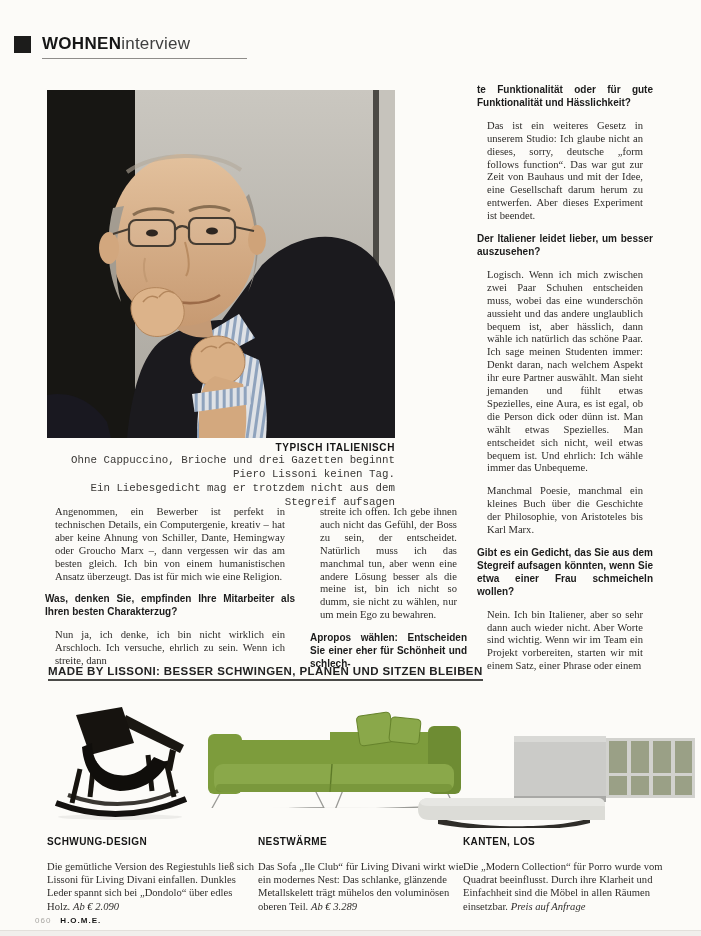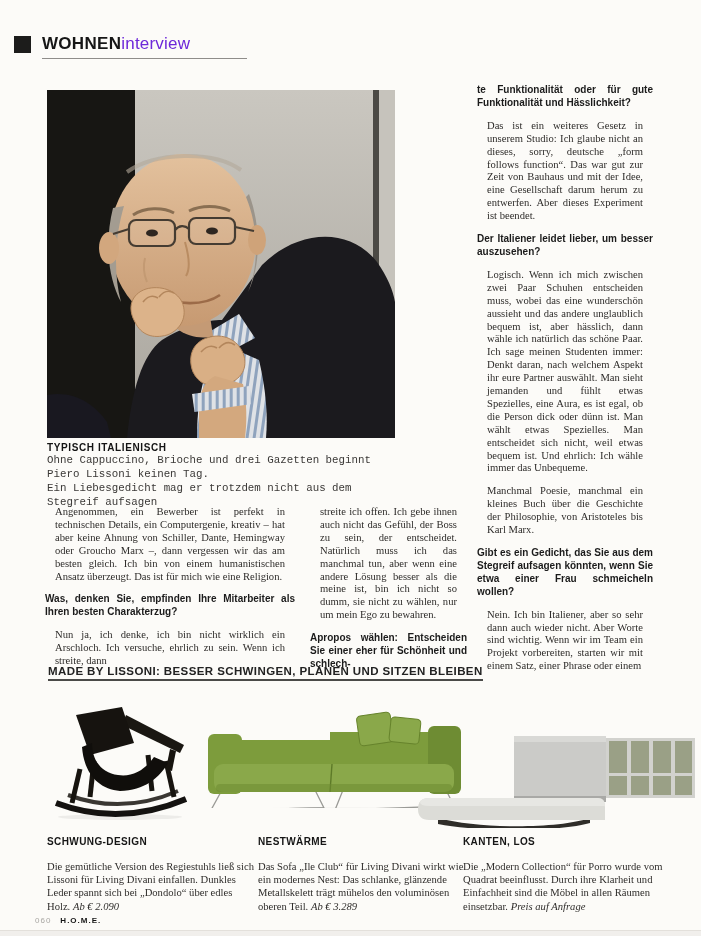--- a/index.html
+++ b/index.html
@@ -3,28 +3,28 @@
 <meta charset="utf-8">
 <style>
   html,body{margin:0;padding:0;}
   body{background:#e8e6e2;font-family:"Liberation Sans",sans-serif;}
   .page{position:relative;width:701px;height:936px;background:#fcfbf8;overflow:hidden;margin:0 auto;}
 
   
   .hdr-square{position:absolute;left:14px;top:36px;width:17px;height:17px;background:#1c1c1b;}
   .wordmark{position:absolute;left:42px;top:34px;font-size:17px;line-height:20px;white-space:nowrap;}
   .wordmark .b{font-weight:700;color:#161616;letter-spacing:.3px;}
-  .wordmark .l{font-weight:400;color:#6d28d9;letter-spacing:.2px;margin-top:6px;}
+  .wordmark .l{font-weight:400;color:#404040;letter-spacing:.2px;margin-top:6px;}
   .hdr-rule{position:absolute;left:42px;top:58px;width:205px;height:1px;background:#8f8d8a;}
 
   
   .portrait{position:absolute;left:47px;top:90px;width:348px;height:348px;}
 
   
-  .photo-caption{position:absolute;left:47px;top:442px;width:348px;}
+  .photo-caption{position:absolute;left:47px;top:442px;width:348px;text-align:right;}
   .photo-caption .cap-title{font-weight:700;font-size:10px;letter-spacing:.6px;color:#141414;}
   .photo-caption .cap-line{font-family:Liberation Mono, monospace;font-size:10.8px;line-height:14px;color:#3a3836;}
 
   
   .col{position:absolute;}
   .col-a{left:45px;top:496px;width:250px;}
   .col-b{left:310px;top:496px;width:157px;}
   .col-c{left:477px;top:84px;width:176px;}
   p.ans{margin:10px;font-family:"Liberation Serif",serif;font-size:10.6px;line-height:12.9px;color:#2e2c2a;text-align:justify;}
   p.qst{margin:0;font-family:"Liberation Sans",sans-serif;font-weight:700;font-size:10px;line-height:12.9px;color:#1b1b1b;text-align:justify;}

